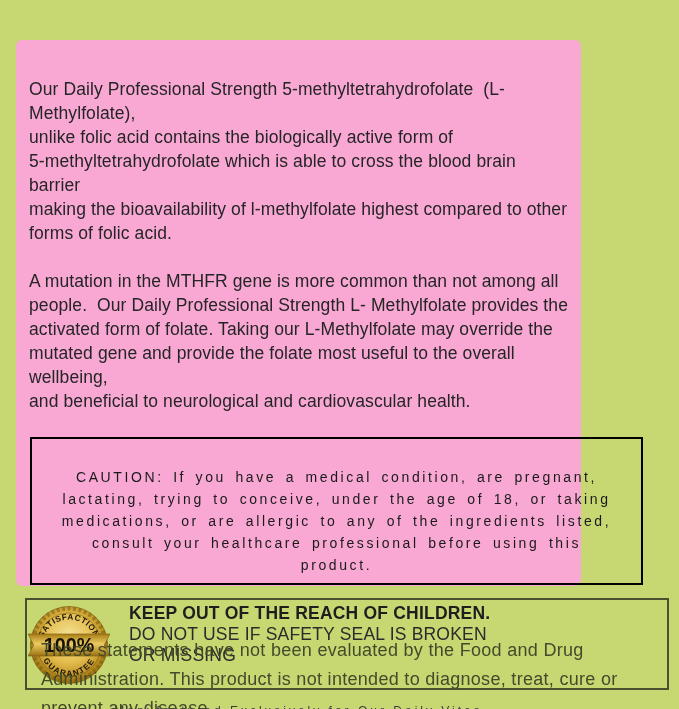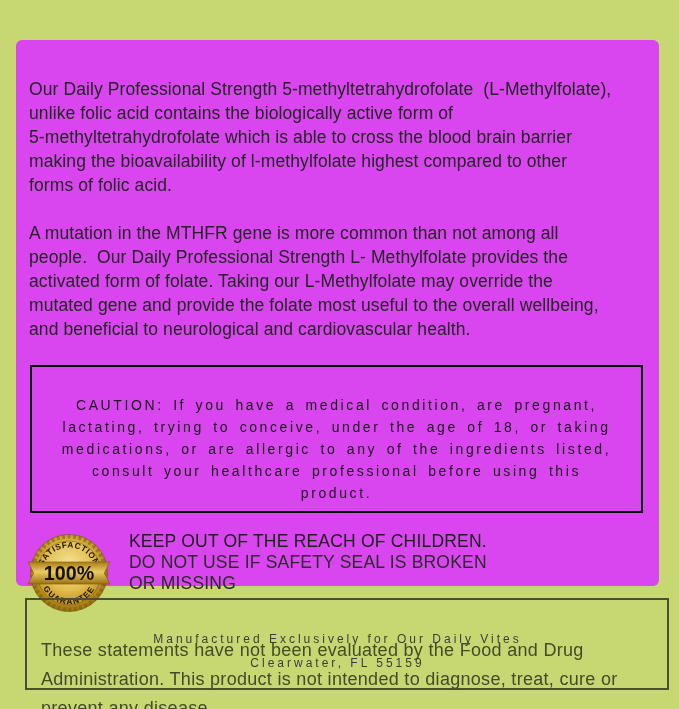--- a/index.html
+++ b/index.html
@@ -10,22 +10,22 @@
   }
   .label{
     position:relative;
     width:679px;height:709px;
     background:#c7d873;
     overflow:hidden;
   }
   .main-panel{
     position:absolute;
     left:16px;top:40px;
-    width:643px;height:546px;
-    background:#d946ef;
+    width:565px;height:546px;
+    background:#f9a8d4;
     border-radius:6px;
     box-sizing:border-box;
   }
   .description{
     padding:13px 12px 0 13px;
     font-size:17.5px;
     line-height:24px;
     letter-spacing:0.1px;
     color:#252525;
     white-space:pre-line;
@@ -52,21 +52,21 @@
   }
   .badge{width:82px;height:86px;flex:0 0 auto;}
   .warnings{
     margin-left:19px;
     margin-top:1px;
     font-size:17.5px;
     line-height:21px;
     color:#2b2b2b;
     letter-spacing:0.2px;
   }
-  .warnings .bold{font-weight:normal;color:#1e1e1e;}
+  .warnings .bold{font-weight:bold;color:#1e1e1e;}
   .manufacturer{
     margin-top:11px;
     text-align:center;
     font-size:12px;
     line-height:24px;
     letter-spacing:3px;
     color:#3d3d3d;
   }
   .disclaimer-box{
     position:absolute;

